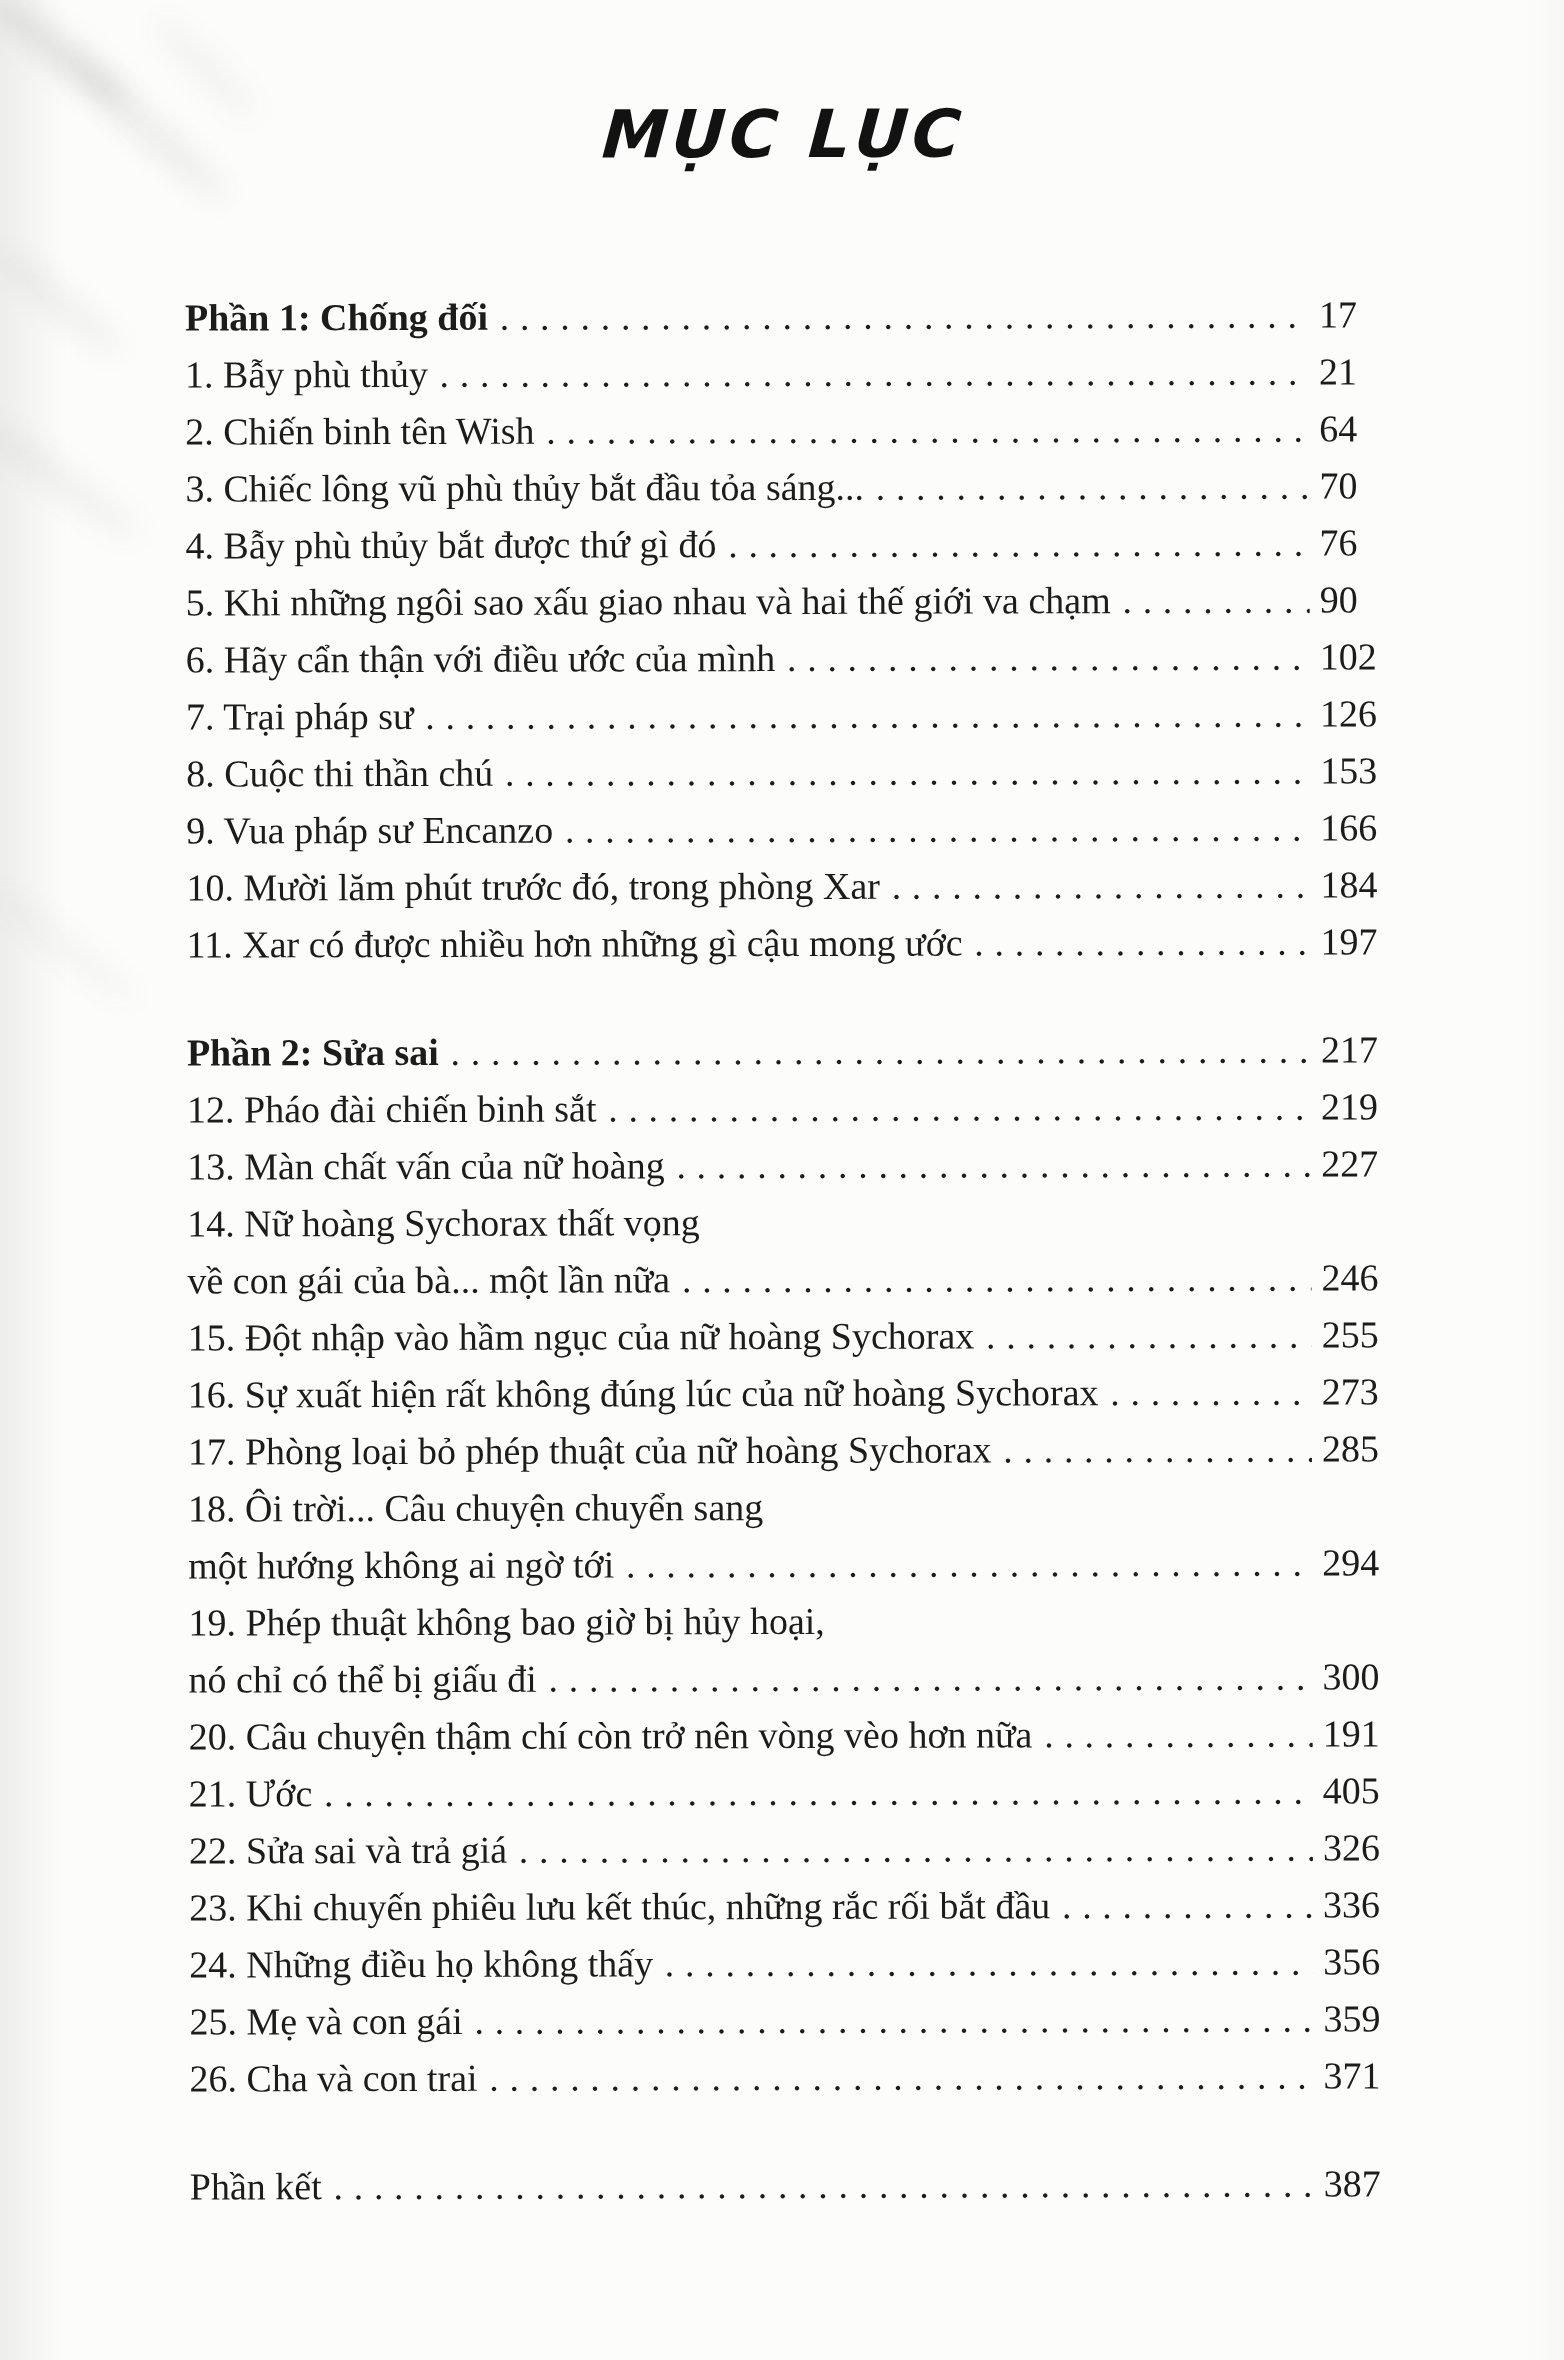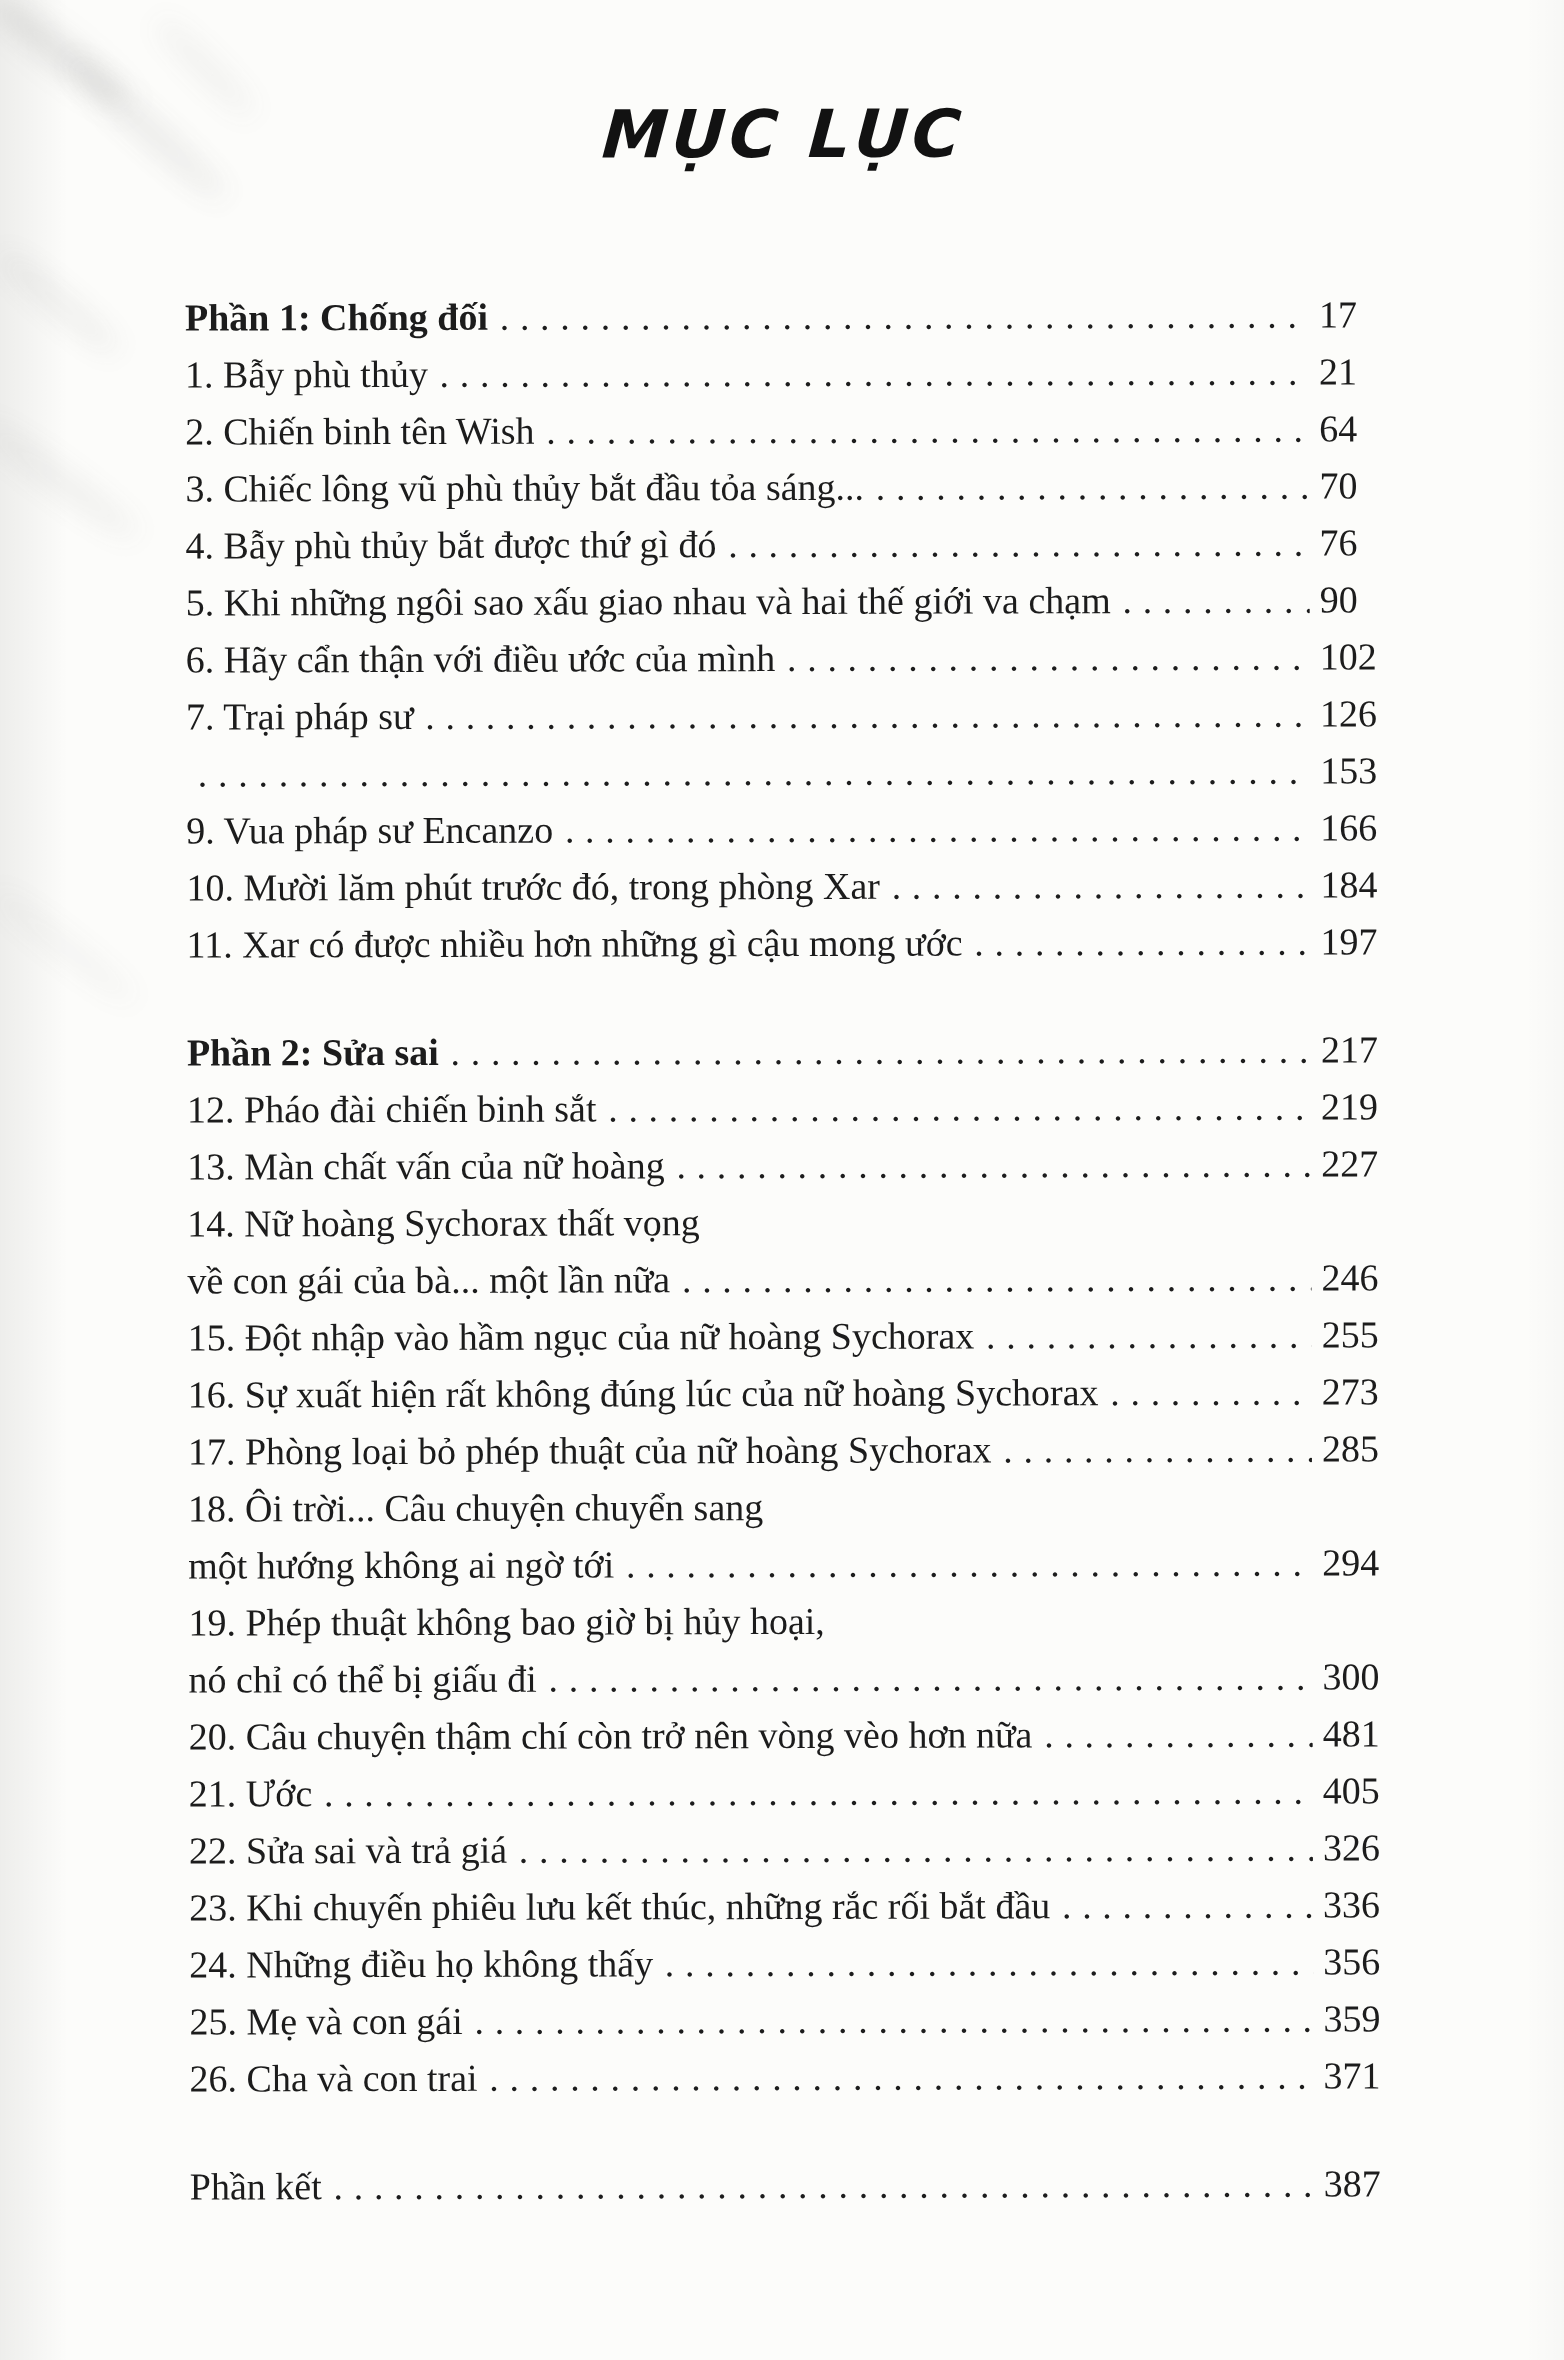--- a/index.html
+++ b/index.html
@@ -147,20 +147,21 @@
     <span class="page-num">102</span>
   </div>
 
   <div class="toc-row">
     <span class="label">7. Trại pháp sư</span>
     <span class="leader"></span>
     <span class="page-num">126</span>
   </div>
 
   <div class="toc-row">
+    <span class="label">8. Cuộc thi thần chú</span>
     <span class="leader"></span>
     <span class="page-num">153</span>
   </div>
 
   <div class="toc-row">
     <span class="label">9. Vua pháp sư Encanzo</span>
     <span class="leader"></span>
     <span class="page-num">166</span>
   </div>
 
@@ -244,21 +245,21 @@
 
   <div class="toc-row">
     <span class="label">nó chỉ có thể bị giấu đi</span>
     <span class="leader"></span>
     <span class="page-num">300</span>
   </div>
 
   <div class="toc-row">
     <span class="label">20. Câu chuyện thậm chí còn trở nên vòng vèo hơn nữa</span>
     <span class="leader"></span>
-    <span class="page-num">481</span>
+    <span class="page-num">191</span>
   </div>
 
   <div class="toc-row">
     <span class="label">21. Ước</span>
     <span class="leader"></span>
     <span class="page-num">405</span>
   </div>
 
   <div class="toc-row">
     <span class="label">22. Sửa sai và trả giá</span>

